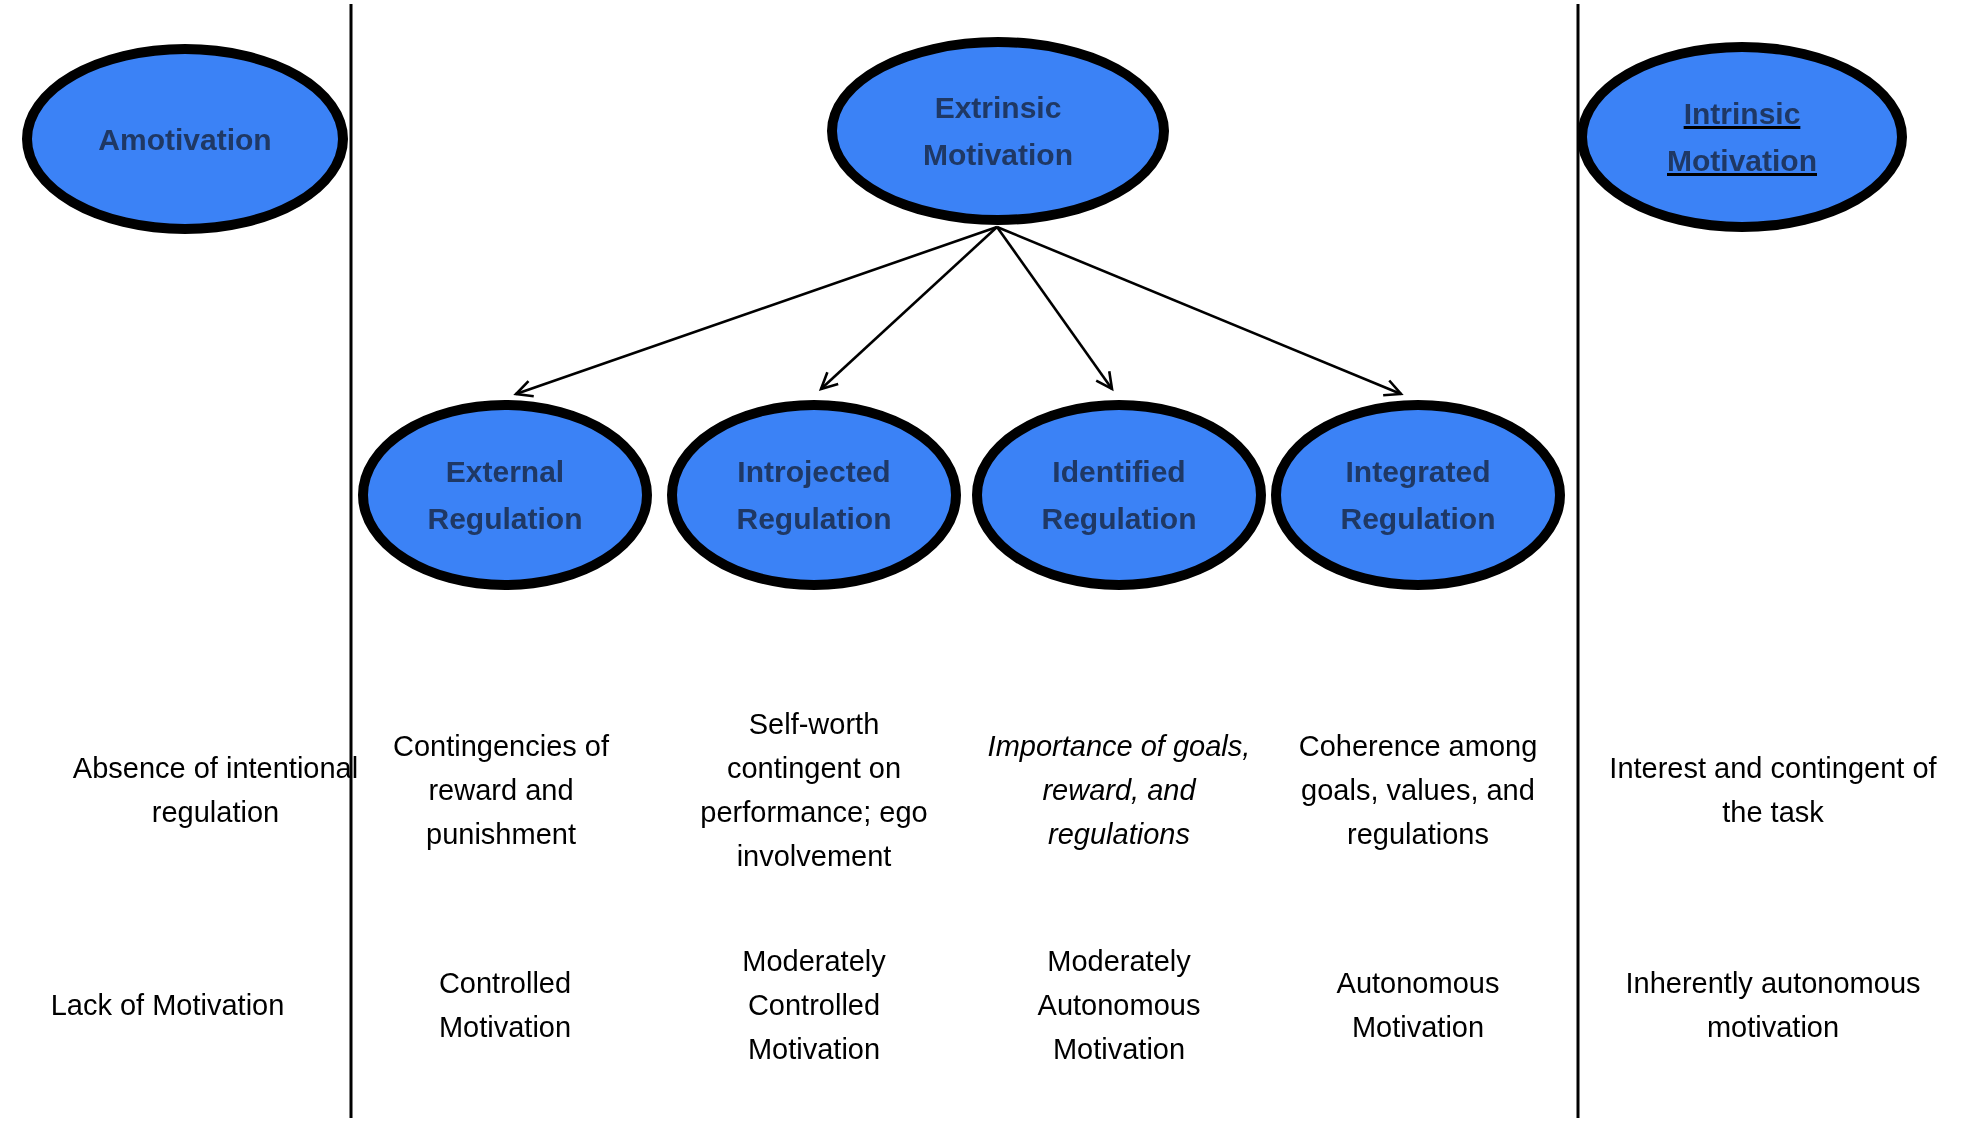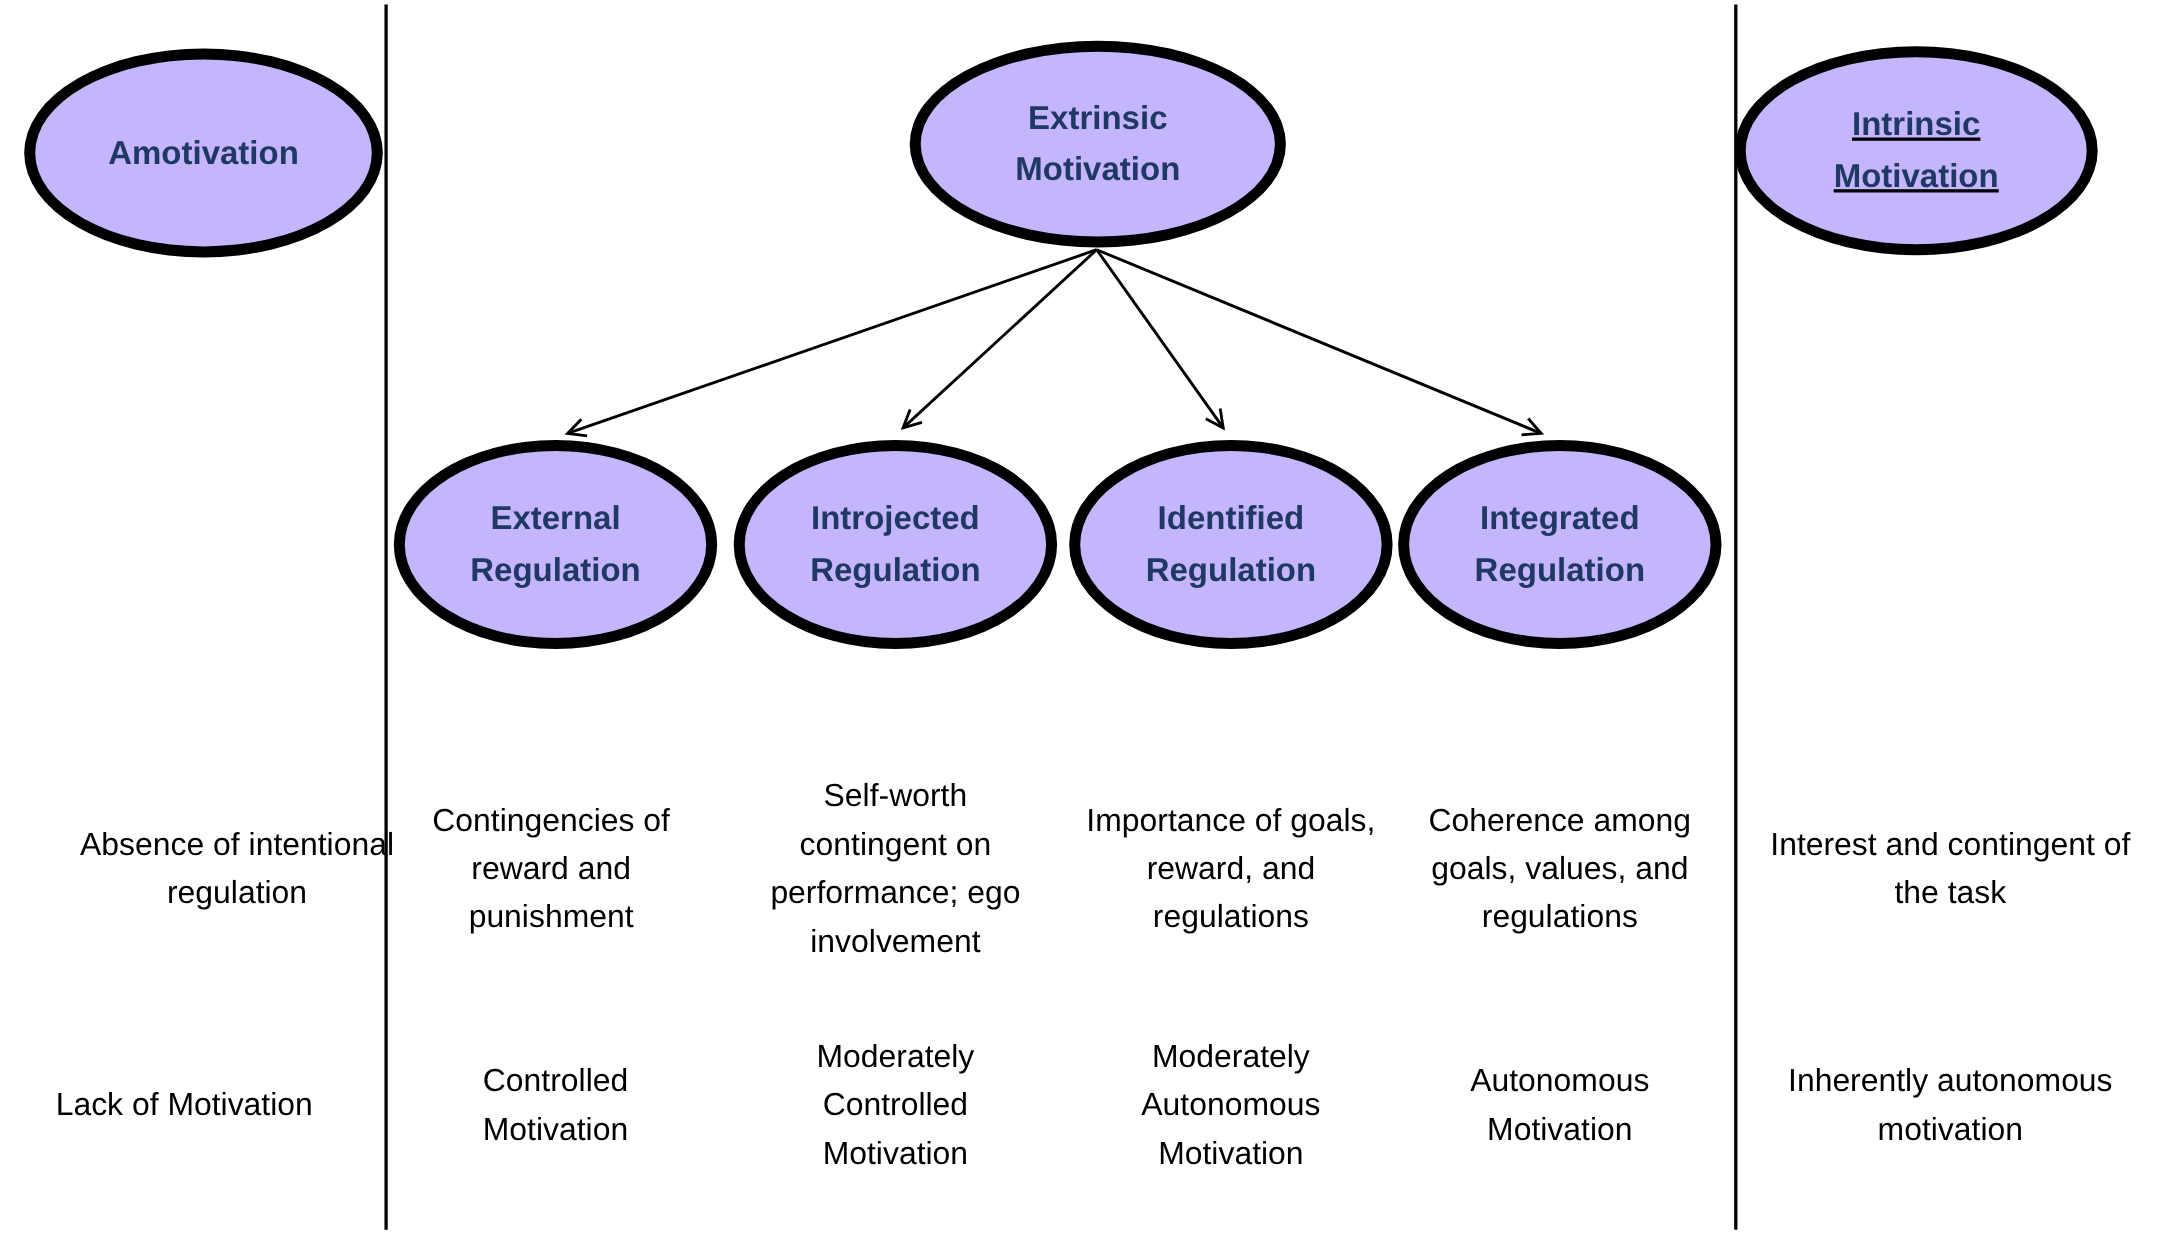--- a/index.html
+++ b/index.html
@@ -18,21 +18,21 @@
   svg.overlay {
     position: absolute;
     left: 0; top: 0;
     width: 1961px; height: 1125px;
   }
   .node {
     position: absolute;
     box-sizing: border-box;
     border: 10px solid #000000;
     border-radius: 50%;
-    background: #c4b5fd;
+    background: #3b82f6;
     display: flex;
     flex-direction: column;
     align-items: center;
     justify-content: center;
   }
   .nline {
     font-size: 30px;
     font-weight: bold;
     line-height: 47px;
     color: var(--node-label-color, #1f3864);
@@ -114,21 +114,21 @@
     <div class="tline">punishment</div>
   </div>
 
   <div class="tblock" style="left:649px; top:702px; width:330px;">
     <div class="tline">Self-worth</div>
     <div class="tline">contingent on</div>
     <div class="tline">performance; ego</div>
     <div class="tline">involvement</div>
   </div>
 
-  <div class="tblock" style="left:954px; top:724px; width:330px;">
+  <div class="tblock" style="left:954px; top:724px; width:330px;font-style:italic;">
     <div class="tline">Importance of goals,</div>
     <div class="tline">reward, and</div>
     <div class="tline">regulations</div>
   </div>
 
   <div class="tblock" style="left:1253px; top:724px; width:330px;">
     <div class="tline">Coherence among</div>
     <div class="tline">goals, values, and</div>
     <div class="tline">regulations</div>
   </div>

